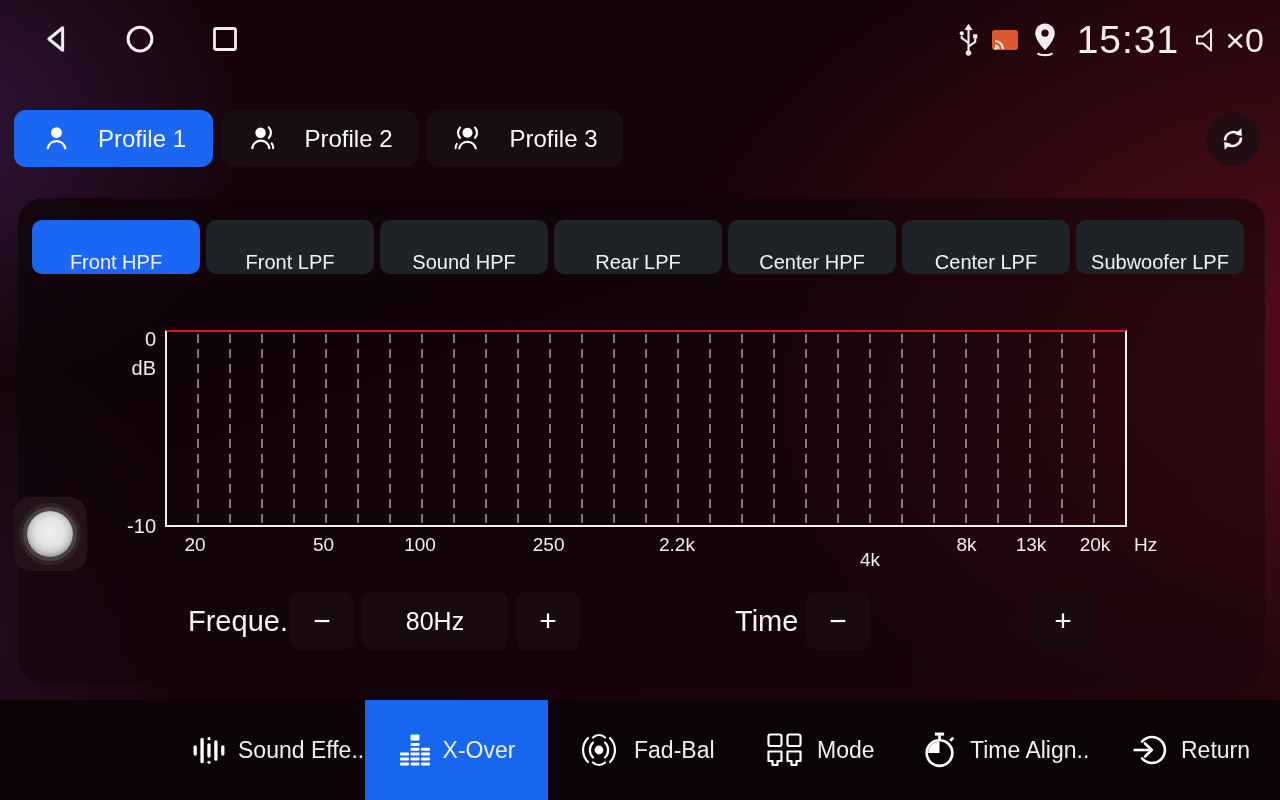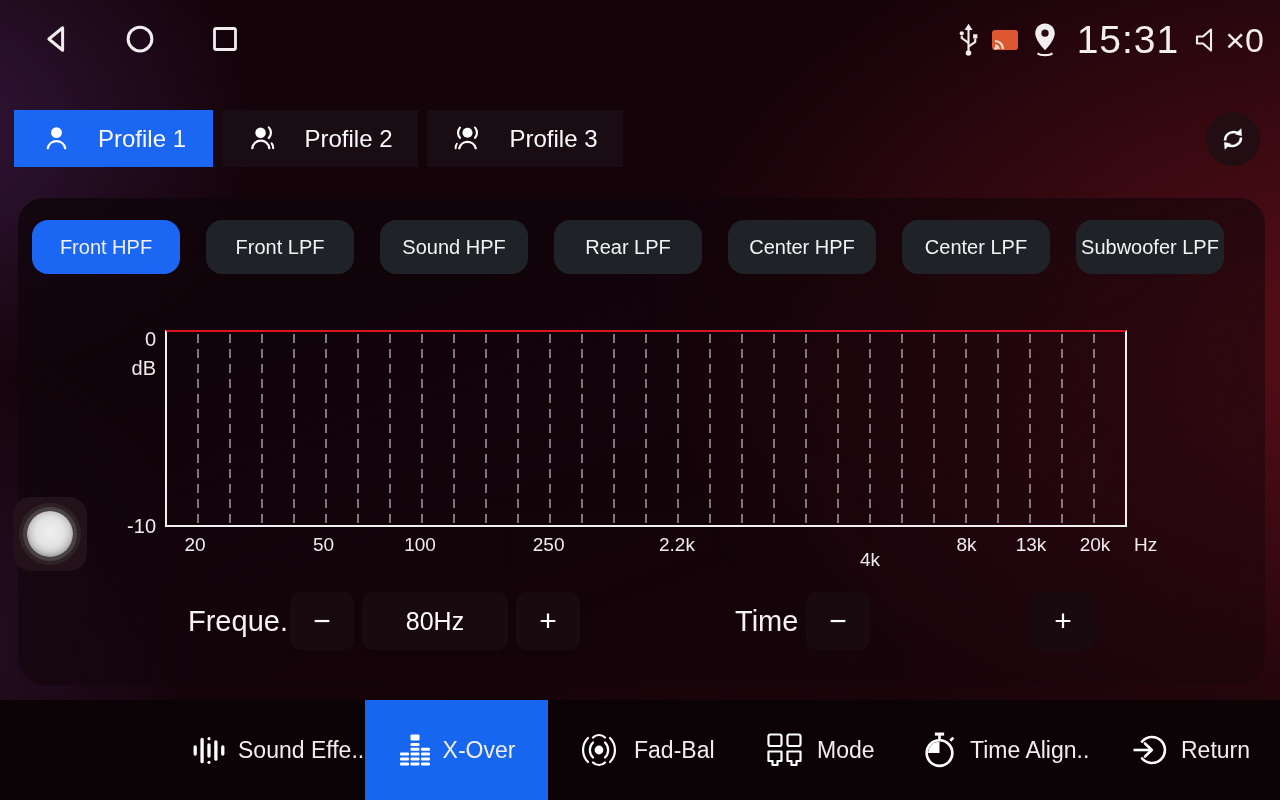--- a/index.html
+++ b/index.html
@@ -18,38 +18,38 @@
 
   
   .navbtn{position:absolute;top:22px;width:34px;height:34px;display:flex;align-items:center;justify-content:center;cursor:pointer;}
   .st-right{position:absolute;top:14px;right:16px;height:52px;display:flex;align-items:center;gap:10px;}
   .st-time{font-size:39px;letter-spacing:1px;color:#f4eef0;margin:0 4px 0 6px;}
   .st-vol{font-size:34px;color:#f4eef0;display:flex;align-items:center;}
   .st-vol span{margin-left:2px;}
 
   
   .pbtn{
-    position:absolute;top:110px;height:57px;border-radius:0;background:#190d13;
+    position:absolute;top:110px;height:57px;border-radius:12px;background:#190d13;
     display:flex;align-items:center;justify-content:center;gap:26px;cursor:pointer;
   }
   .pbtn.active{background:#1b66f2;}
   .pbtn .plabel{font-size:24px;color:#fafafa;}
   .refresh{
     position:absolute;top:112px;left:1206px;width:54px;height:54px;border-radius:50%;
     background:#220d13;display:flex;align-items:center;justify-content:center;cursor:pointer;
   }
 
   
   .panel{
     position:absolute;left:18px;top:198px;width:1247px;height:487px;border-radius:26px;
     background:linear-gradient(160deg, rgba(14,4,9,.78) 0%, rgba(18,4,10,.55) 60%, rgba(24,5,11,.45) 100%);
   }
   .tab{
-    position:absolute;top:220px;width:148px;height:54px;border-radius:16px;background:#1f2227;
-    display:flex;align-items:center;justify-content:center;font-size:20px;color:#f2f2f4;cursor:pointer;
+    position:absolute;top:220px;width:168px;height:54px;border-radius:10px;background:#1f2227;
+    display:flex;align-items:flex-end;justify-content:center;font-size:20px;color:#f2f2f4;cursor:pointer;
   }
   .tab.active{background:#1b66f2;}
 
   
   .plot{
     position:absolute;left:165px;top:330px;width:962px;height:197px;
     border-left:2px solid #f2eef0;border-right:2px solid #f2eef0;border-bottom:2px solid #f2eef0;
     border-top:2px solid #da1420;box-sizing:border-box;
   }
   .grid-v{

